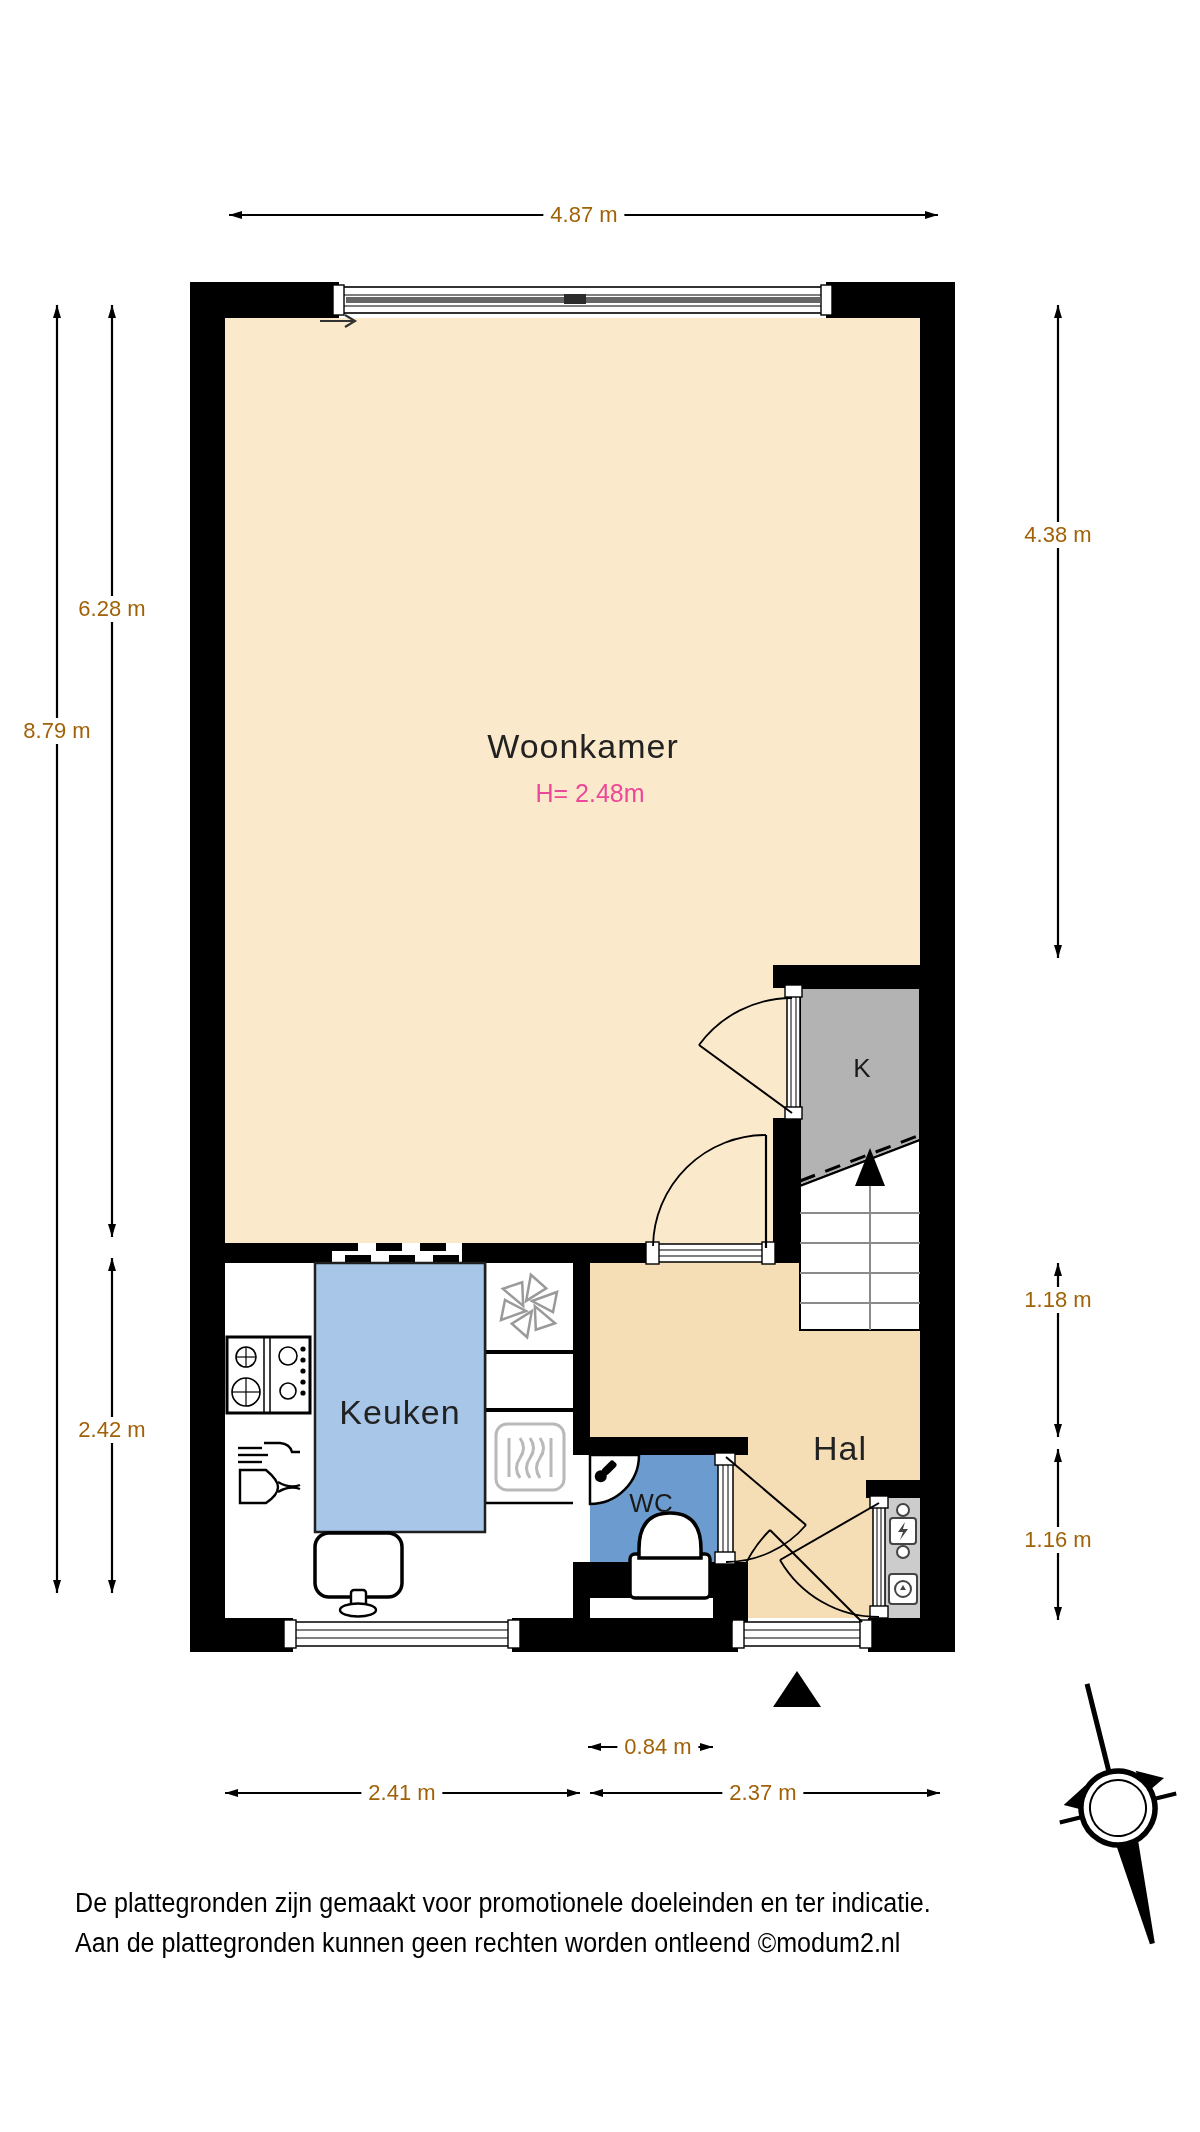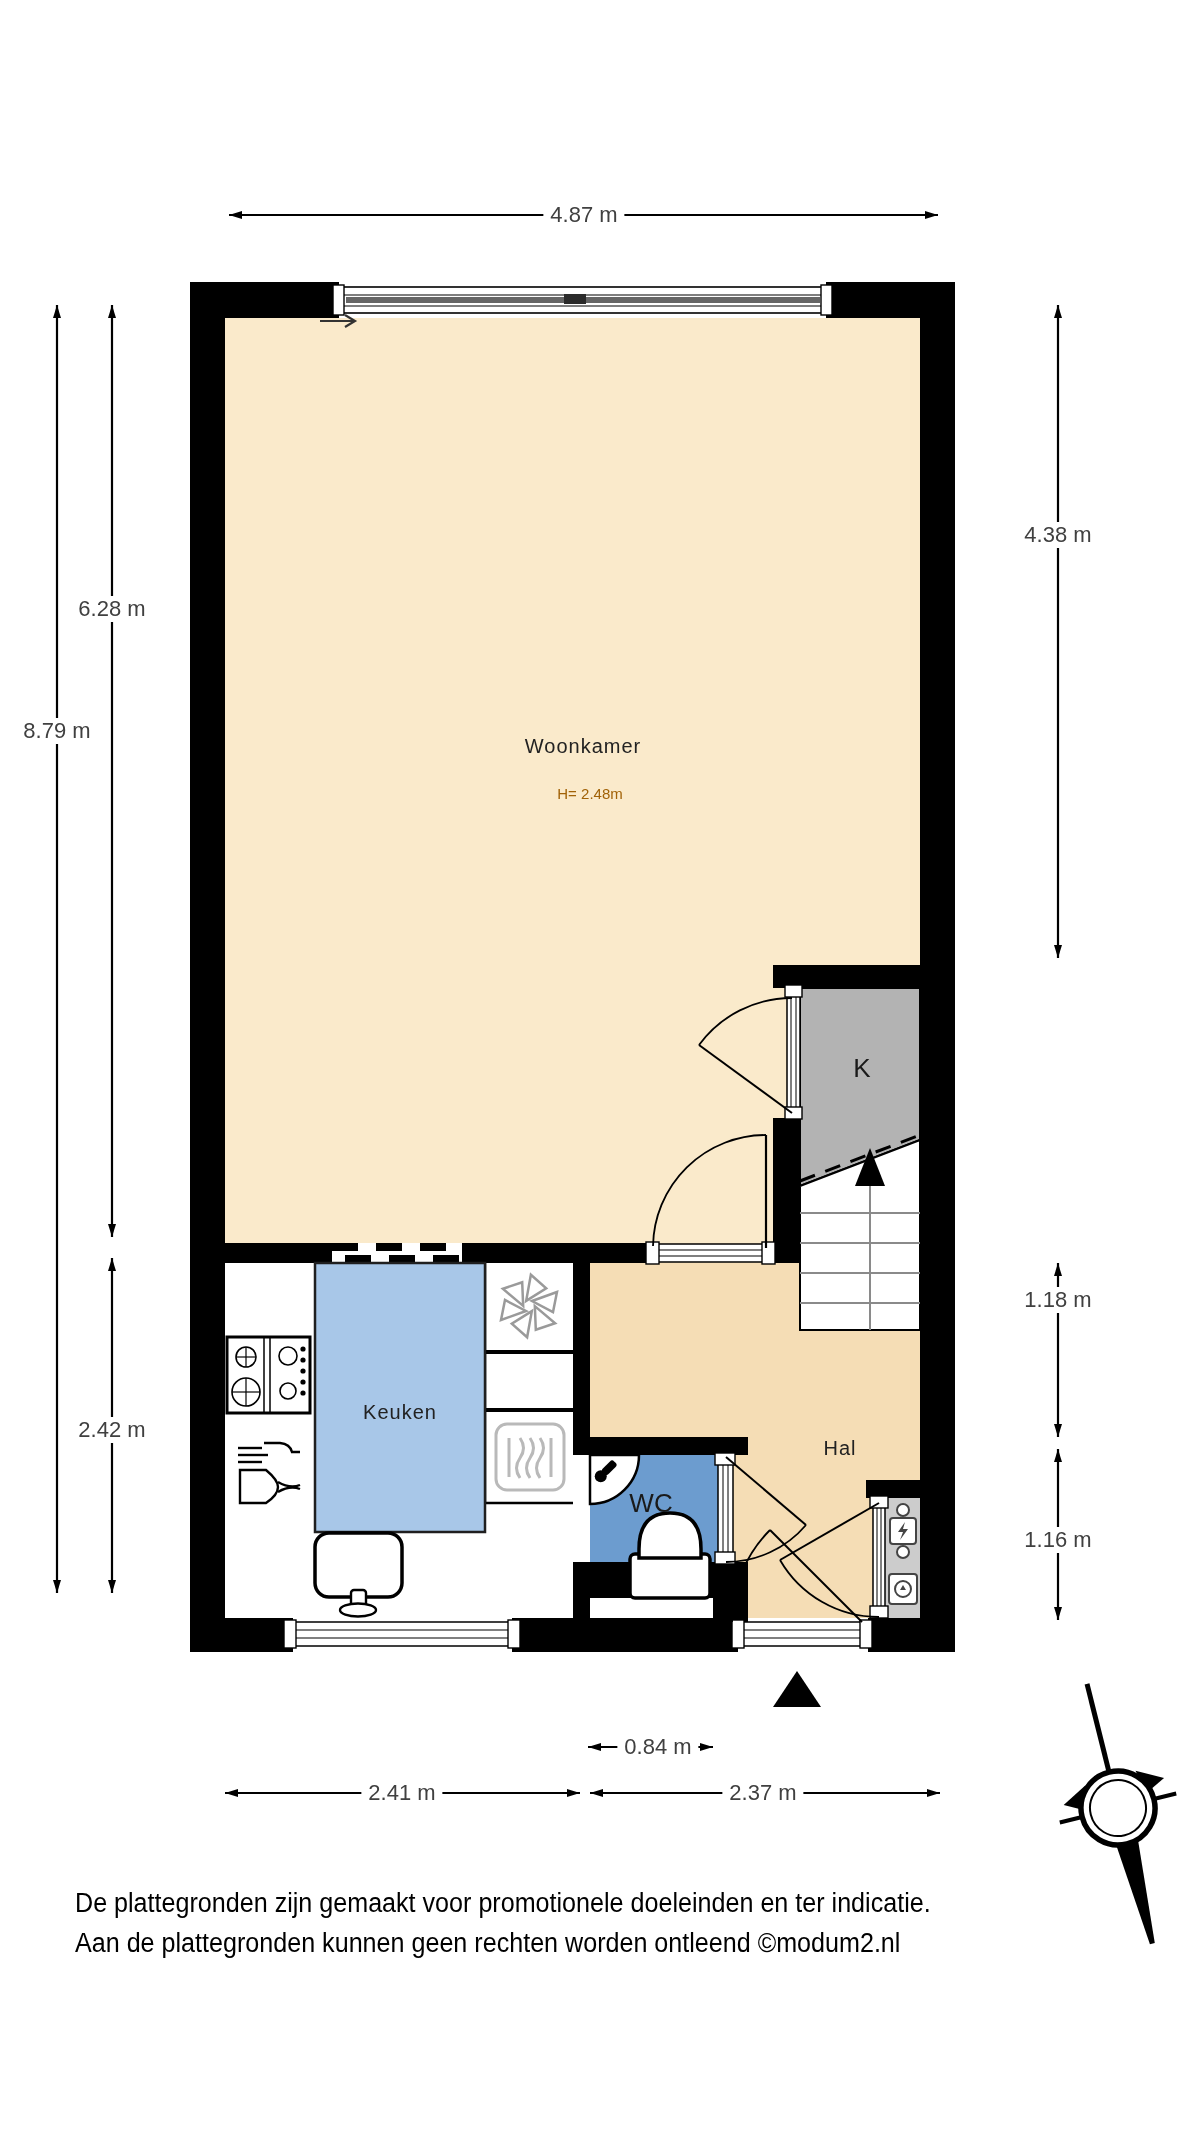--- a/index.html
+++ b/index.html
@@ -1,23 +1,23 @@
 <!DOCTYPE html>
 <html><head>
 <meta charset="utf-8">
 <style>
   html,body{margin:0;padding:0;background:#ffffff;}
   body{width:1200px;height:2132px;position:relative;font-family:"Liberation Sans",sans-serif;}
   #stage{position:absolute;left:0;top:0;width:1200px;height:2132px;}
   svg.plan{position:absolute;left:0;top:0;}
   .lbl{position:absolute;transform:translate(-50%,-50%);color:#1b1b1b;white-space:nowrap;}
-  .room-lbl{font-size:20px;letter-spacing:1px;color:#222;}
-  .sub-lbl{font-size:15px;color:#a16207;}
+  .room-lbl{font-size:34px;letter-spacing:1px;color:#222;}
+  .sub-lbl{font-size:25px;color:#ec4899;}
   .small-room{font-size:26px;color:#1a1a1a;}
-  .dim{font-size:22px;background:#ffffff;padding:0 7px;color:#404040;}
+  .dim{font-size:22px;background:#ffffff;padding:0 7px;color:#a16207;}
   .footer-line{position:absolute;left:75px;font-size:27px;color:#000;transform:scaleX(.93);transform-origin:left center;white-space:nowrap;}
 </style>
 </head>
 <body>
 
 <div id="stage">
 
 <svg class="plan" width="1200" height="2132" viewBox="0 0 1200 2132">
   <defs>
     <marker id="mS" markerWidth="13" markerHeight="9" refX="0" refY="4" orient="auto" markerUnits="userSpaceOnUse">

